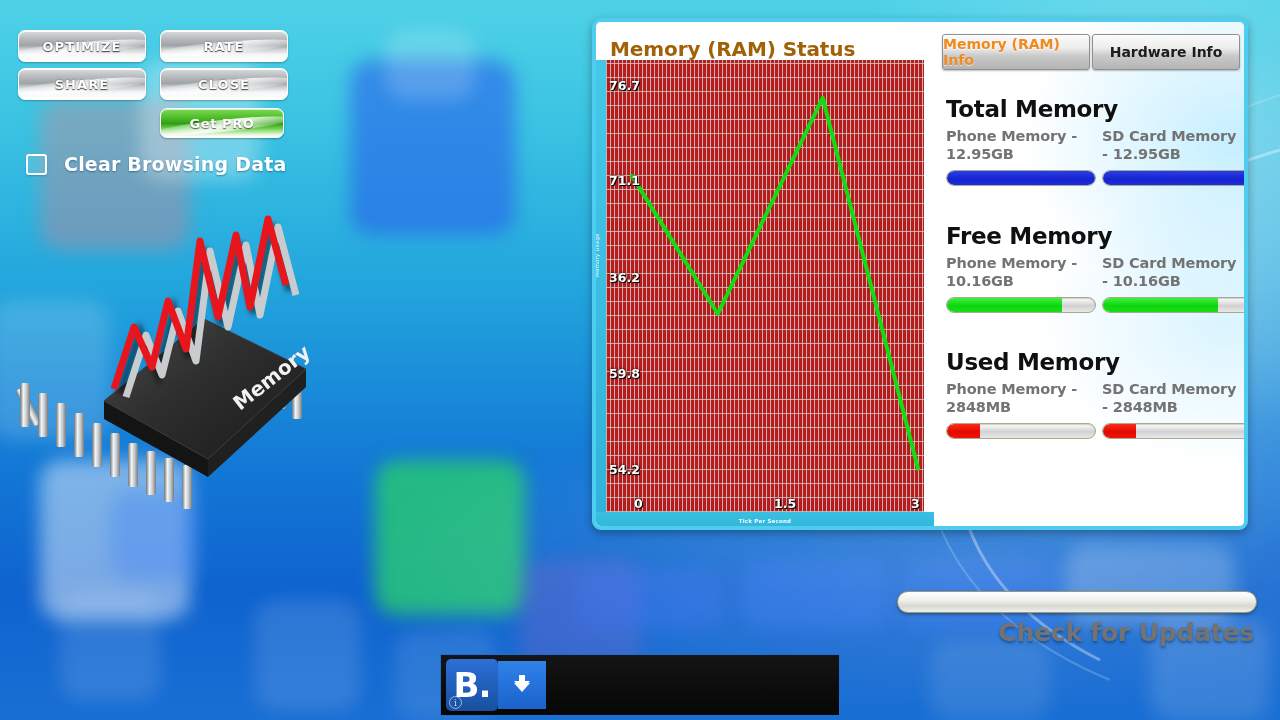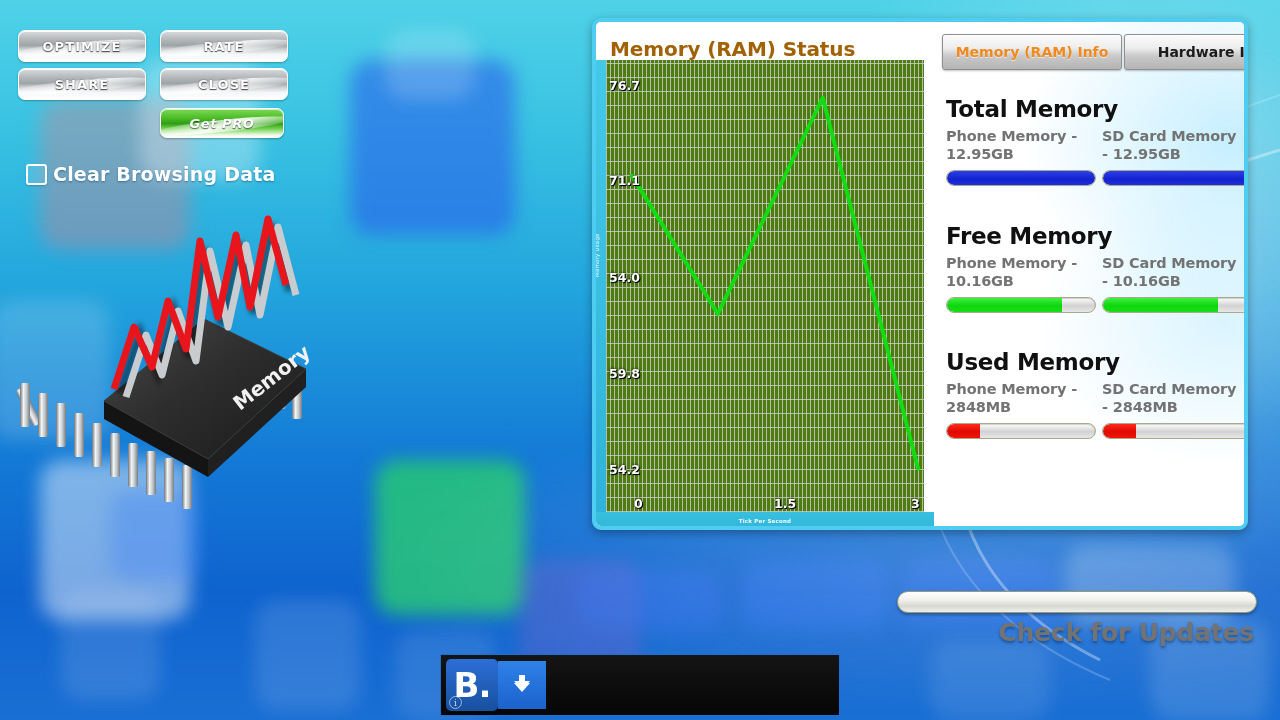--- a/index.html
+++ b/index.html
@@ -61,38 +61,38 @@
   #btn-share    { left:0;    top:38px;}
   #btn-close    { left:142px;top:38px;}
 
   #btn-getpro {
     position:absolute; left:160px; top:108px;
     width:124px; height:30px; border-radius:7px;
     background:linear-gradient(180deg,#7ed957 0%,#4fbf2a 30%,#2f9e17 52%,#6fd14b 70%,#e9f8e2 92%,#ffffff 100%);
     border:1px solid #ffffff;
     box-shadow:0 1px 2px rgba(0,0,0,.3), inset 0 1px 0 rgba(255,255,255,.7);
     display:flex; align-items:center; justify-content:center;
-    overflow:hidden; cursor:pointer;font-style:italic;
+    overflow:hidden; cursor:pointer;
   }
   #btn-getpro::after{
     content:""; position:absolute; left:-8%; top:40%;
     width:116%; height:42%;
     background:linear-gradient(168deg,rgba(255,255,255,0) 0%,rgba(255,255,255,.9) 50%,rgba(255,255,255,0) 100%);
     transform:rotate(-6deg); border-radius:50%;
   }
   #btn-getpro span {
     position:relative; z-index:2;
     font-size:13px; font-weight:bold; letter-spacing:.6px; color:#fff;
     text-shadow:0 1px 1px rgba(0,0,0,.6);
   }
 
   
   #clear-row {
-    position:absolute; left:26px; top:163px;
-    display:flex; align-items:center; gap:6px;
+    position:absolute; left:26px; top:153px;
+    display:flex; align-items:center; gap:17px;
   }
   #clear-checkbox {
     width:21px; height:21px; border-radius:3px;
     border:2px solid #ffffff;
     background:rgba(255,255,255,.10);
     box-shadow:0 1px 2px rgba(0,0,0,.2);
     cursor:pointer;
   }
   #clear-label {
     font-size:19px; font-weight:bold; color:#ffffff;
@@ -121,21 +121,21 @@
     flex:0 0 338px;
   }
   #chart-title {
     position:absolute; left:14px; top:15px;
     font-size:20px; font-weight:bold; color:#a16207;
     letter-spacing:-.1px;
   }
   #plot-area {
     position:absolute; left:10px; top:38px;
     width:318px; height:452px;
-    background:#4d7c0f;
+    background:#b91c1c;
     overflow:hidden;
   }
   #grid-layer {
     position:absolute; inset:0;
     background-image:
       repeating-linear-gradient(90deg, rgba(200,200,200,.85) 0px, rgba(200,200,200,.85) 1px, rgba(0,0,0,0) 1px, rgba(0,0,0,0) 4px),
       repeating-linear-gradient(0deg, rgba(215,215,215,.75) 0px, rgba(215,215,215,.75) 1px, rgba(0,0,0,0) 1px, rgba(0,0,0,0) 14px);
   }
   .ytick {
     position:absolute; left:3px;
@@ -179,21 +179,21 @@
     position:absolute; inset:0; pointer-events:none;
     background:
       radial-gradient(ellipse 300px 250px at 300px 120px, rgba(150,225,255,.55), rgba(255,255,255,0) 70%),
       radial-gradient(ellipse 260px 200px at 290px 300px, rgba(150,225,255,.35), rgba(255,255,255,0) 72%);
   }
   #tabs {
     position:absolute; left:8px; top:12px;
     display:flex; gap:2px; z-index:3;
   }
   .tab {
-    width:180px; height:36px;
+    width:148px; height:36px;
     display:flex; align-items:center; justify-content:center;
     background:linear-gradient(180deg,#fbfbfb 0%,#ededed 38%,#c9c9c9 62%,#b4b4b4 100%);
     border:1px solid #8f8f8f;
     border-radius:3px;
     box-shadow:inset 0 1px 0 rgba(255,255,255,.9), 0 1px 2px rgba(0,0,0,.25);
     font-size:14px; font-weight:bold;
     cursor:pointer;
   }
   .tab.active { color:#f08a1e; text-shadow:0 1px 0 rgba(255,255,255,.6); }
   .tab.inactive { color:#1c1c1c; }
@@ -410,21 +410,21 @@
     <div id="chart-title">Memory (RAM) Status</div>
 
     <div id="chart-left-strip"></div>
     <div id="ylabel-vert">Memory Usage</div>
 
     <div id="plot-area">
       <div id="grid-layer"></div>
 
       <div class="ytick" style="top:18px;">76.7</div>
       <div class="ytick" style="top:113px;">71.1</div>
-      <div class="ytick" style="top:210px;">54.0</div>
+      <div class="ytick" style="top:210px;">36.2</div>
       <div class="ytick" style="top:306px;">59.8</div>
       <div class="ytick" style="top:402px;">54.2</div>
 
       <div class="xtick" style="left:28px;">0</div>
       <div class="xtick" style="left:168px;">1.5</div>
       <div class="xtick" style="left:305px;">3</div>
 
       <svg id="chart-line-svg" width="318" height="452" viewBox="0 0 318 452" style="position:absolute;inset:0;z-index:3;">
         <polyline id="series-path" fill="none" stroke="#12dd12" stroke-width="4" stroke-linejoin="round" stroke-linecap="round" points="26.0,115.9 111.8,253.8 216.7,37.8 312.0,408.6"></polyline>
       </svg>

